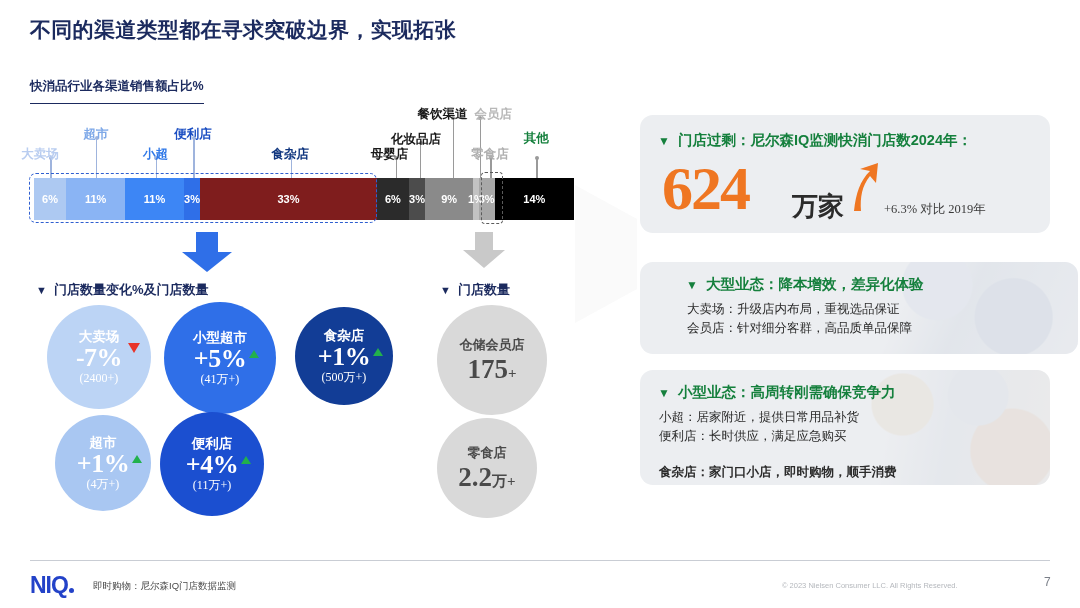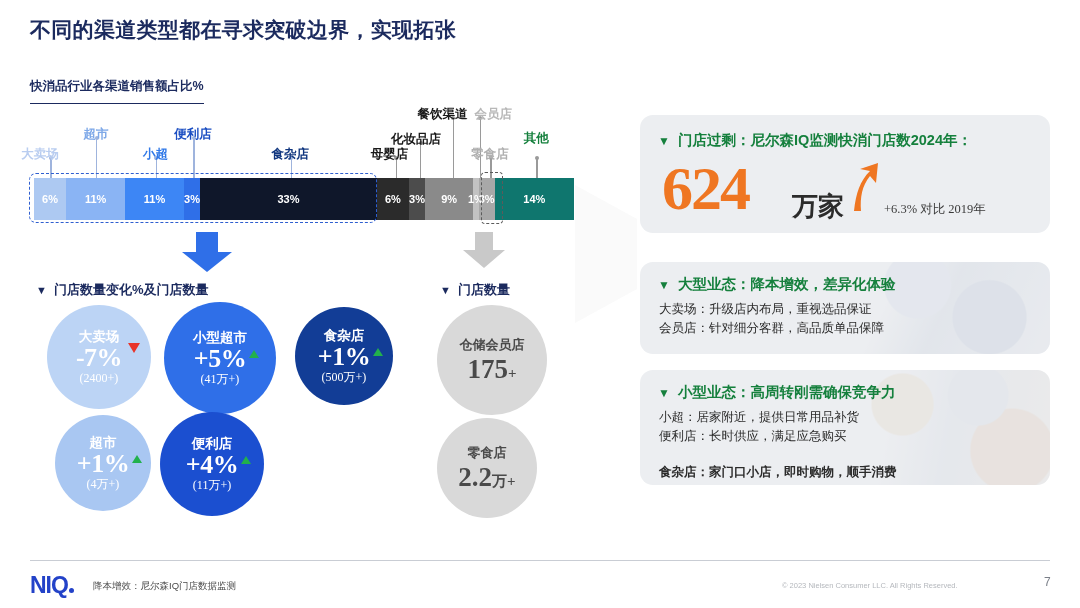--- a/index.html
+++ b/index.html
@@ -141,39 +141,39 @@
         </div>
         <div class="seg" style="width: 59.4px; background: rgb(138, 180, 244);">
           <span>11%</span>
         </div>
         <div class="seg" style="width: 59.4px; background: rgb(61, 134, 245);">
           <span>11%</span>
         </div>
         <div class="seg" style="width: 16.2px; background: rgb(47, 111, 232);">
           <span style="position: absolute; white-space: nowrap;">3%</span>
         </div>
-        <div class="seg" style="width: 178.2px; background: #0f172a;">
+        <div class="seg" style="width: 178.2px; background: #7f1d1d;">
           <span>33%</span>
         </div>
         <div class="seg" style="width: 32.4px; background: rgb(43, 43, 43);">
           <span>6%</span>
         </div>
         <div class="seg" style="width: 16.2px; background: rgb(76, 76, 76);">
           <span style="position: absolute; white-space: nowrap;">3%</span>
         </div>
         <div class="seg" style="width: 48.6px; background: rgb(138, 138, 138);">
           <span>9%</span>
         </div>
         <div class="seg" style="width: 5.4px; background: rgb(194, 194, 194);">
           <span style="position: absolute; white-space: nowrap;">1%</span>
         </div>
         <div class="seg" style="width: 16.2px; background: rgb(168, 168, 168);">
           <span style="position: absolute; white-space: nowrap;">3%</span>
         </div>
-        <div class="seg" style="width: 80px; background: #0f766e;">
+        <div class="seg" style="width: 80px; background: #000000;">
           <span>14%</span>
         </div>
       </div>
     <div class="bar-dash-left"></div>
     <div class="bar-dash-member"></div>
   </div>
 
   <svg class="arrow-stem" style="left:180px;top:232px;" width="54" height="42">
     <polygon points="16,0 38,0 38,20 52,20 27,40 2,20 16,20" fill="#2f6fe8"></polygon>
   </svg>
@@ -235,21 +235,21 @@
       <span class="tri">▼</span><span>门店过剩：</span><span>尼尔森IQ监测快消门店数2024年：</span>
     </div>
     <div class="bignum" style="left:22px;top:42px;">624</div>
     <div class="bigunit" style="left:152px;top:74px;">万家</div>
     <svg style="position:absolute;left:208px;top:48px;" width="32" height="50">
       <path d="M6 48 C8 30, 12 18, 22 8 L12 6 L30 0 L28 20 L22 13 C14 23, 12 34, 13 48 Z" fill="#ef7622"></path>
     </svg>
     <div class="bigdelta" style="left:244px;top:86px;">+6.3% 对比 2019年</div>
   </div>
 
-  <div class="card" style="left:640px;top:262px;width:410px;height:92px;">
+  <div class="card" style="left:640px;top:262px;width:410px;height:92px;padding-left:28px;">
     <div class="card-photo" style="background:
            radial-gradient(circle at 30% 25%, #cfd8e6 0 22%, transparent 23%),
            radial-gradient(circle at 68% 60%, #b9c4d6 0 26%, transparent 27%),
            linear-gradient(115deg,#eceef1 0 18%, #c9d2de 45%, #dfe3ea 100%);"></div>
     <div class="ctitle" style="margin:13px 0 0 18px;">
       <span class="tri">▼</span><span>大型业态：</span><span>降本增效，差异化体验</span>
     </div>
     <div class="cline" style="margin:6px 0 0 19px;">大卖场：升级店内布局，重视选品保证</div>
     <div class="cline" style="margin:0 0 0 19px;">会员店：针对细分客群，高品质单品保障</div>
   </div>
@@ -263,16 +263,16 @@
     <div class="ctitle" style="margin:13px 0 0 18px;">
       <span class="tri">▼</span><span>小型业态：</span><span>高周转刚需确保竞争力</span>
     </div>
     <div class="cline" style="margin:6px 0 0 19px;">小超：居家附近，提供日常用品补货</div>
     <div class="cline" style="margin:0 0 0 19px;">便利店：长时供应，满足应急购买</div>
     <div class="cline" style="margin:16px 0 0 19px;font-weight:bold;">食杂店：家门口小店，即时购物，顺手消费</div>
   </div>
 
   <div class="foot-rule"></div>
   <div class="niq"><span>NIQ</span><span class="dot"></span></div>
-  <div class="source">降本增效：尼尔森IQ门店数据监测</div>
+  <div class="source">即时购物：尼尔森IQ门店数据监测</div>
   <div class="copy">© 2023 Nielsen Consumer LLC. All Rights Reserved.</div>
   <div class="pageno">7</div>
 </div>
 
 </body></html>

